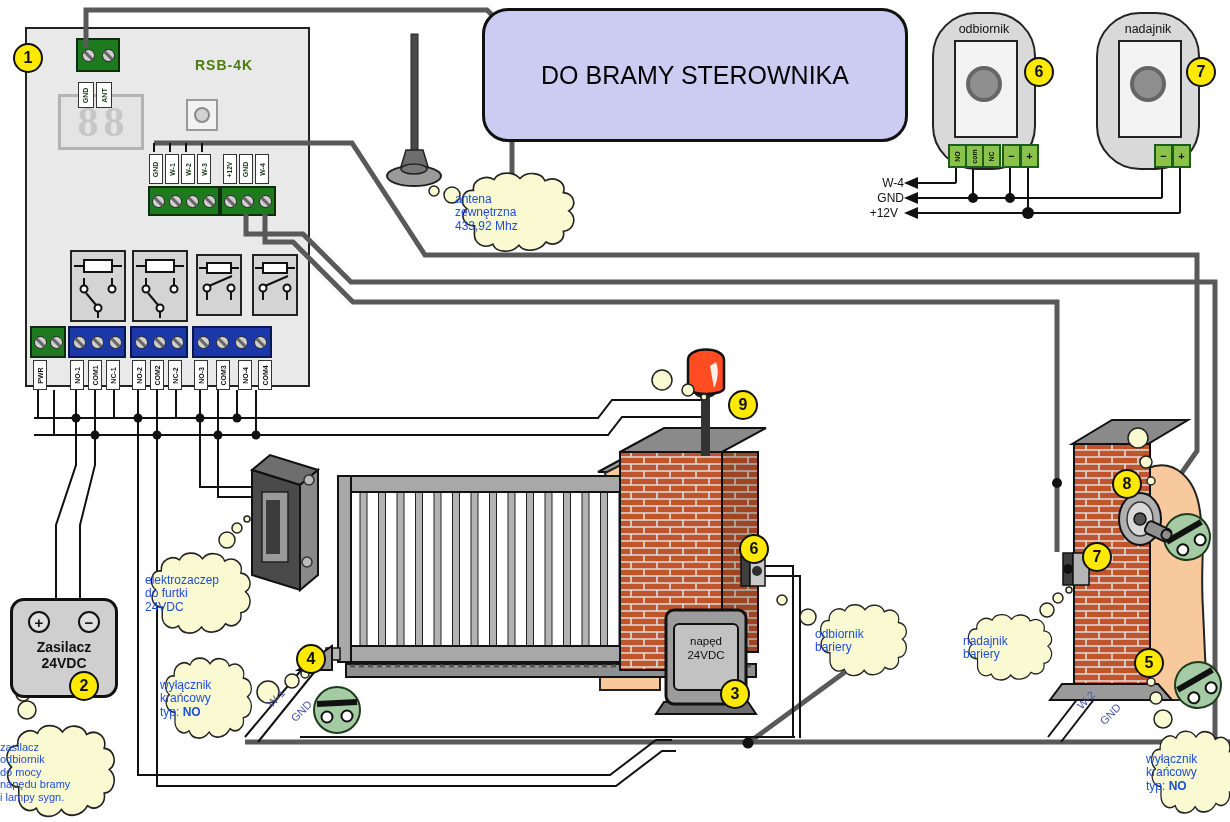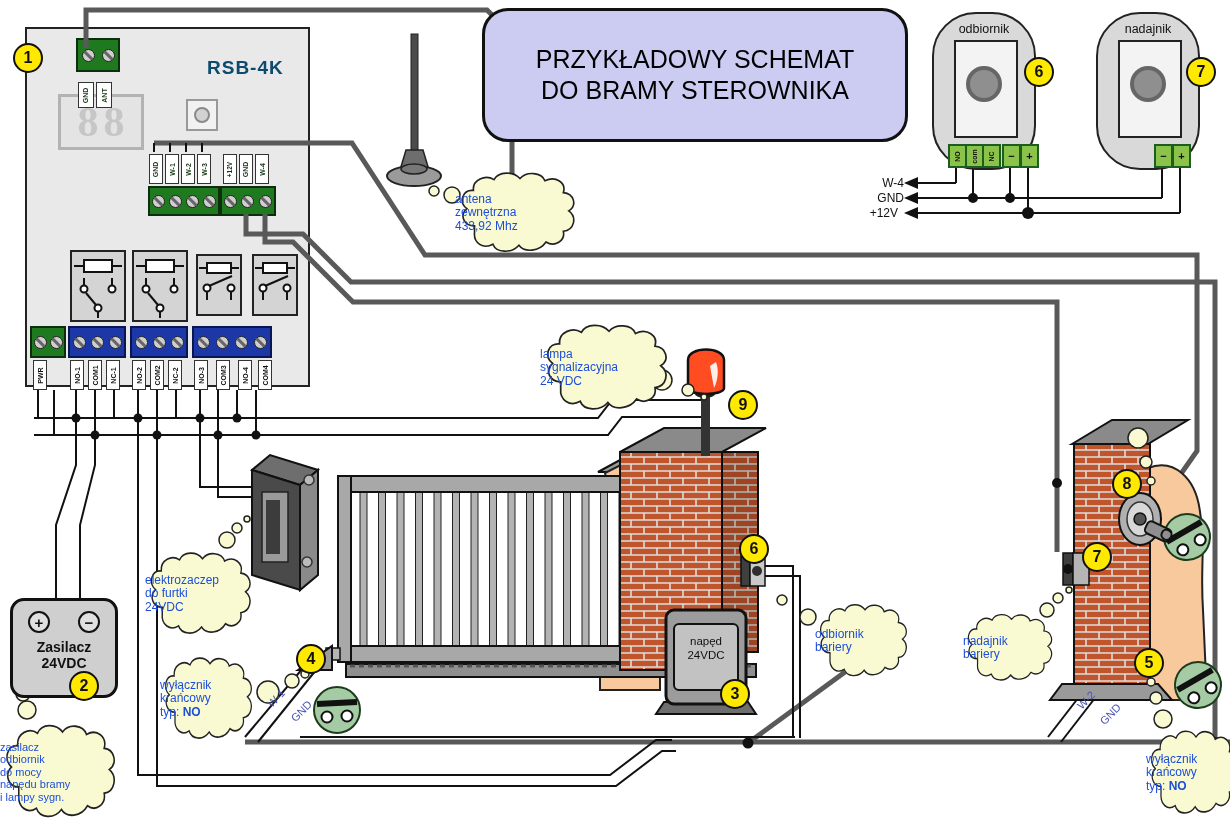--- a/index.html
+++ b/index.html
@@ -7,21 +7,21 @@
     --wire_gray:#595959; --brick:#c0552b; --terminal_green:#1f7a1f;
     --terminal_blue:#1c38a8; --key_green:#a5cba5; --lamp_orange:#ff4d21;
   }
   *{box-sizing:border-box;margin:0;padding:0}
   body{font-family:"Liberation Sans",sans-serif;background:#fff}
   #stage{position:relative;width:1230px;height:822px;background:#fff;overflow:hidden}
   svg.layer{position:absolute;left:0;top:0}
 
   
   .board{position:absolute;left:25px;top:27px;width:285px;height:360px;background:#e9e9e9;border:2.5px solid #222}
-  .model{position:absolute;left:180px;top:28px;font-size:19px;font-weight:bold;letter-spacing:1px;color:#0c4a6e}
+  .model{position:absolute;left:168px;top:28px;font-size:14px;font-weight:bold;letter-spacing:1px;color:#4d7c0f}
   .disp{position:absolute;left:31px;top:65px;width:86px;height:56px;background:#e4e4e4;border:3px solid #b3b3b3;display:flex;align-items:center;justify-content:center}
   .disp span{font-family:Liberation Serif, serif;font-weight:bold;font-size:42px;color:#c6c6c6;letter-spacing:5px;margin-right:-5px}
   .pbtn{position:absolute;left:159px;top:70px;width:32px;height:32px;background:#f2f2f2;border:2px solid #999;display:flex;align-items:center;justify-content:center}
   .pbtn i{width:16px;height:16px;border-radius:50%;background:#d2d2d2;border:2px solid #8a8a8a}
 
   .tblock{position:absolute;background:var(--terminal_green);border:2px solid #0d2e0d;display:flex;align-items:center;justify-content:space-around}
   .tblock.blue{background:var(--terminal_blue);border-color:#0a1650}
   .screw{width:13px;height:13px;border-radius:50%;background:#cfcfcf;border:1.5px solid #222;position:relative;overflow:hidden;flex:none}
   .screw::before{content:"";position:absolute;left:-2px;right:-2px;top:4.5px;height:2.5px;background:#666;transform:rotate(45deg)}
 
@@ -500,45 +500,34 @@
         <circle cx="1151" cy="682" r="4"></circle>
     </g>
   </svg>
 
   <div class="mlabel">
     <div>napęd</div>
       <div>24VDC</div>
   </div>
 
   <div class="title">
-    <div>PRZYKŁADOWY SCHEMAT</div>
     <div>DO BRAMY STEROWNIKA</div>
   </div>
 
   <div class="cloud" style="left:455px;top:170px;width:130px;height:86px">
     <svg viewBox="0 0 120 80" preserveAspectRatio="none">
         <path d="M18,52 C8,52 4,42 11,36 C3,30 7,18 17,19 C16,9 28,4 36,9 C40,1 54,1 60,8 C66,1 80,2 83,10 C93,5 103,12 100,21 C110,22 113,33 105,38 C113,44 110,56 100,57 C102,66 92,72 84,67 C78,76 64,77 59,70 C52,78 38,77 35,69 C26,74 17,68 18,58 Z" fill="#fafad2" stroke="#222" stroke-width="1.5"></path>
       </svg>
     <div class="ctext">
         <span>antena</span>
         <span>zewnętrzna</span>
         <span>433,92 Mhz</span>
       </div>
   </div>
 
-  <div class="cloud" style="left:540px;top:322px;width:138px;height:92px">
-    <svg viewBox="0 0 120 80" preserveAspectRatio="none">
-        <path d="M18,52 C8,52 4,42 11,36 C3,30 7,18 17,19 C16,9 28,4 36,9 C40,1 54,1 60,8 C66,1 80,2 83,10 C93,5 103,12 100,21 C110,22 113,33 105,38 C113,44 110,56 100,57 C102,66 92,72 84,67 C78,76 64,77 59,70 C52,78 38,77 35,69 C26,74 17,68 18,58 Z" fill="#fafad2" stroke="#222" stroke-width="1.5"></path>
-      </svg>
-    <div class="ctext">
-        <span>lampa</span>
-        <span>sygnalizacyjna</span>
-        <span>24 VDC</span>
-      </div>
-  </div>
 
   <div class="cloud" style="left:145px;top:550px;width:115px;height:88px">
     <svg viewBox="0 0 120 80" preserveAspectRatio="none">
         <path d="M18,52 C8,52 4,42 11,36 C3,30 7,18 17,19 C16,9 28,4 36,9 C40,1 54,1 60,8 C66,1 80,2 83,10 C93,5 103,12 100,21 C110,22 113,33 105,38 C113,44 110,56 100,57 C102,66 92,72 84,67 C78,76 64,77 59,70 C52,78 38,77 35,69 C26,74 17,68 18,58 Z" fill="#fafad2" stroke="#222" stroke-width="1.5"></path>
       </svg>
     <div class="ctext">
         <span>elektrozaczep</span>
         <span>do furtki</span>
         <span>24VDC</span>
       </div>

